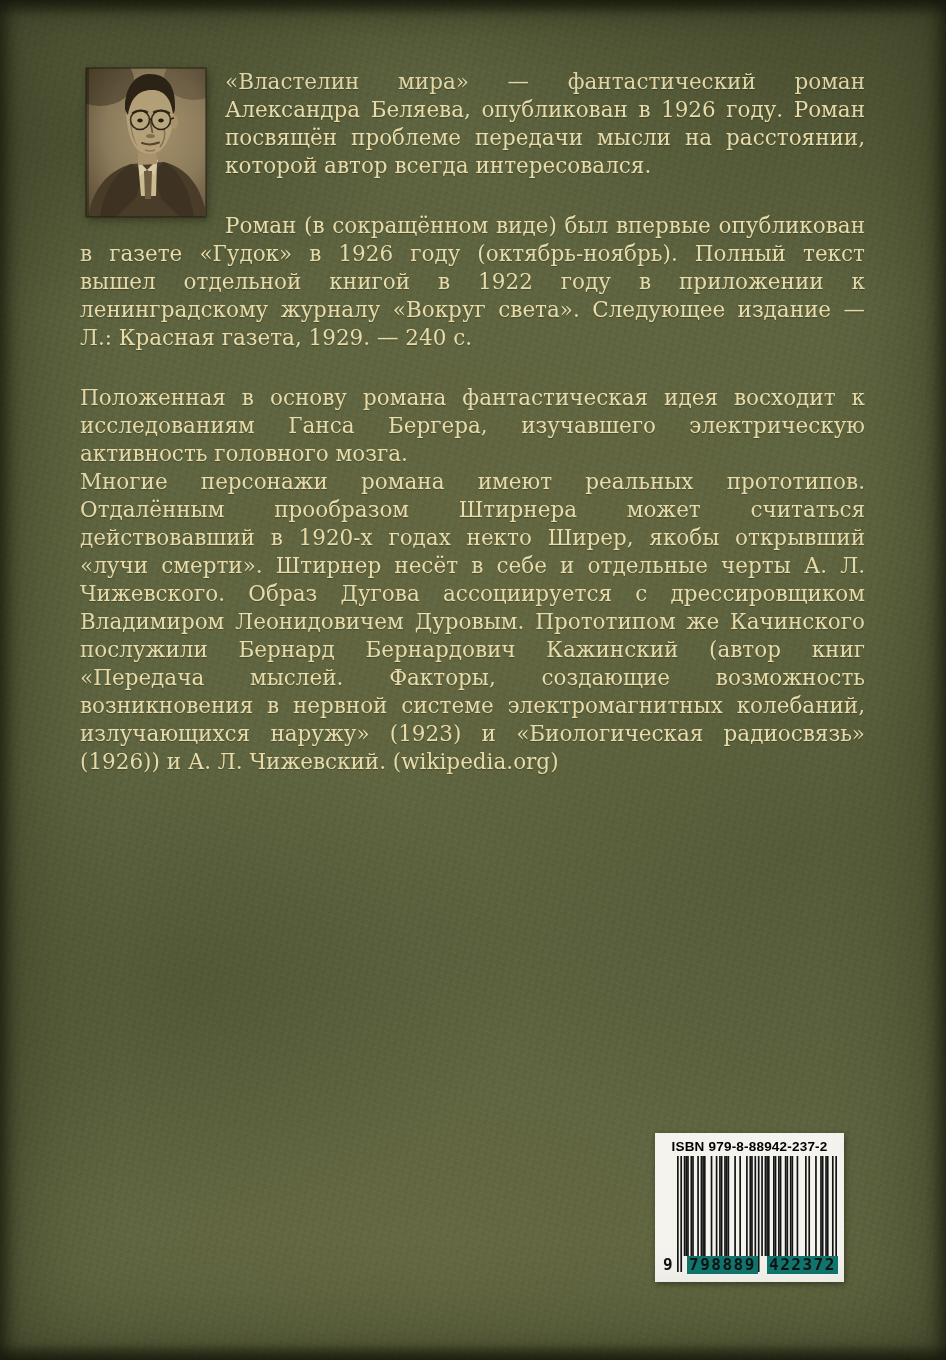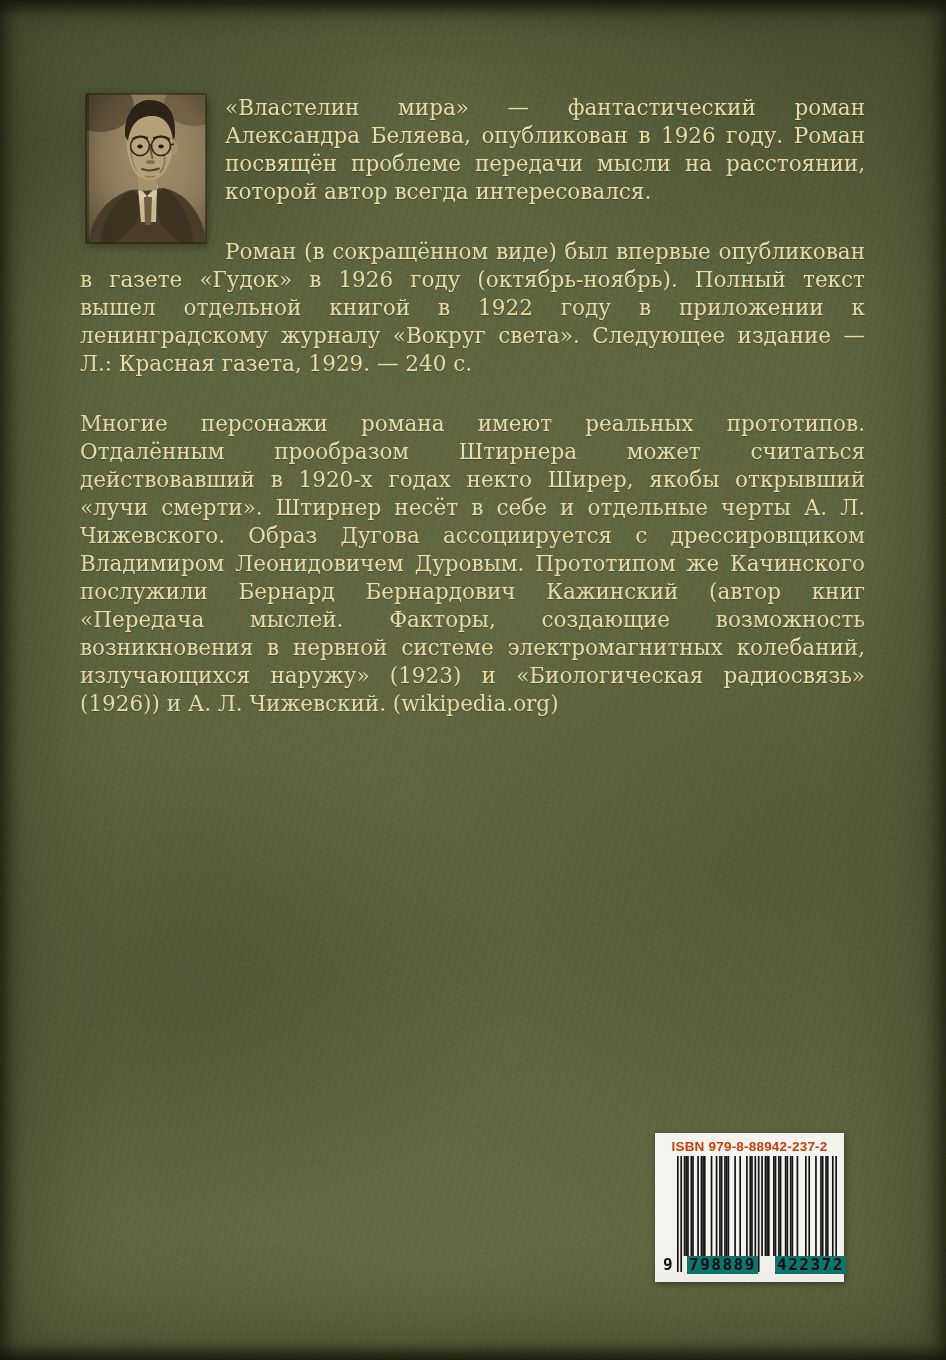--- a/index.html
+++ b/index.html
@@ -33,21 +33,21 @@
       inset -6px 0 16px rgba(20,23,10,0.35);
   }
   .edge-top, .edge-bottom {
     position: absolute; left: 0; right: 0; height: 16px; pointer-events: none;
   }
   .edge-top    { top: 0;    background: linear-gradient(180deg, rgba(15,17,7,0.40), transparent); }
   .edge-bottom { bottom: 0; background: linear-gradient(0deg,  rgba(15,17,7,0.45), transparent); }
 
   .blurb {
     position: absolute;
-    left: 80px; top: 94px; width: 785px;
+    left: 80px; top: 68px; width: 785px;
     color: #e8dcab;
     font-size: 21.5px;
     line-height: 28px;
     text-align: justify;
     text-shadow: 0 1px 1px rgba(25,25,10,0.35);
   }
   .blurb p { margin: 0; }
   .blurb p.gap-after { margin-bottom: 32px; }
 
   .photo-float {
@@ -67,21 +67,21 @@
     background: #f4f3ee;
     box-shadow: 1px 2px 6px rgba(20,22,10,0.5);
     box-sizing: border-box;
     padding: 6px 8px 5px 8px;
   }
   .isbn-line {
     font-family: "Liberation Sans", sans-serif;
     font-weight: bold;
     font-size: 13.5px;
     letter-spacing: 0.2px;
-    color: #c2410c;
+    color: #000000;
     text-align: center;
     white-space: nowrap;
     margin-bottom: 2px;
   }
   .barcode-wrap {
     position: relative;
     margin-left: 14px;   
     height: 116px;
   }
   .barcode-wrap svg.bars {
@@ -94,21 +94,21 @@
     font-family: "DejaVu Sans Mono", monospace;
     font-weight: bold;
     font-size: 16px;
     color: #111;
     line-height: 18px;
     bottom: -2px;
   }
   .bc-digit { left: -14px; }
   .bc-group { background: #0f766e; padding: 0 2px; letter-spacing: 1.5px; }
   .bc-group.g1 { left: 10px; }
-  .bc-group.g2 { left: 98px; }
+  .bc-group.g2 { left: 90px; }
 </style>
 </head>
 <body>
 
 <div class="cover">
 
   <div class="blurb">
     <span class="photo-float">
 
       <svg viewBox="0 0 120 149" xmlns="http://www.w3.org/2000/svg">
@@ -160,20 +160,21 @@
 
         <path d="M44,50 C44,62 47,72 52,79 C47,70 45,60 45,50 Z" fill="rgba(80,62,36,0.55)"></path>
 
         <rect x="0" y="0" width="3" height="149" fill="rgba(20,15,8,0.35)"></rect>
         <rect x="0" y="0" width="120" height="149" fill="none" stroke="rgba(30,25,12,0.45)" stroke-width="2"></rect>
       </svg>
     </span>
 
     <p class="gap-after">«Властелин мира» — фантастический роман Александра Беляева, опубликован в 1926 году. Роман посвящён проблеме передачи мысли на расстоянии, которой автор всегда интересовался.</p>
     <p class="gap-after">Роман (в сокращённом виде) был впервые опубликован в газете «Гудок» в 1926 году (октябрь-ноябрь). Полный текст вышел отдельной книгой в 1922 году в приложении к ленинградскому журналу «Вокруг света». Следующее издание — Л.: Красная газета, 1929. — 240 с.</p>
+    <p>Положенная в основу романа фантастическая идея восходит к исследованиям Ганса Бергера, изучавшего электрическую активность головного мозга.</p>
     <p>Многие персонажи романа имеют реальных прототипов. Отдалённым прообразом Штирнера может считаться действовавший в 1920-х годах некто Ширер, якобы открывший «лучи смерти». Штирнер несёт в себе и отдельные черты А. Л. Чижевского. Образ Дугова ассоциируется с дрессировщиком Владимиром Леонидовичем Дуровым. Прототипом же Качинского послужили Бернард Бернардович Кажинский (автор книг «Передача мыслей. Факторы, создающие возможность возникновения в нервной системе электромагнитных колебаний, излучающихся наружу» (1923) и «Биологическая радиосвязь» (1926)) и А. Л. Чижевский. (wikipedia.org)</p>
   </div>
 
   <div class="isbn-box">
     <div class="isbn-line">ISBN 979-8-88942-237-2</div>
     <div class="barcode-wrap">
       <svg class="bars" viewBox="0 0 95 116" preserveAspectRatio="none" xmlns="http://www.w3.org/2000/svg" id="barcode-bars">
           <rect x="0" y="0" width="1" height="116"></rect>
           <rect x="2" y="0" width="1" height="116"></rect>
           <rect x="4" y="0" width="1" height="100"></rect>

